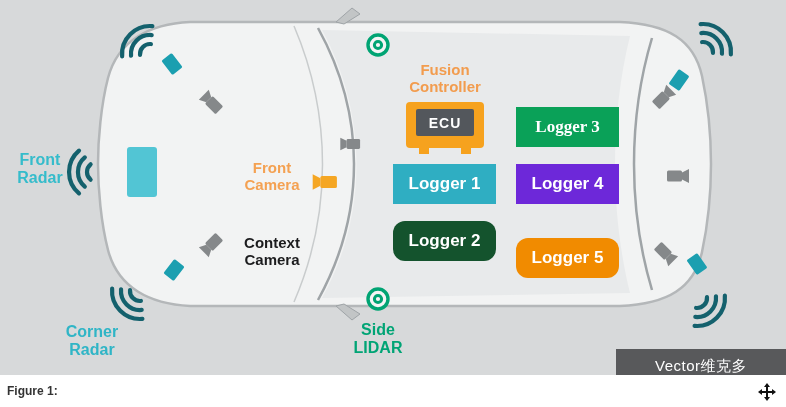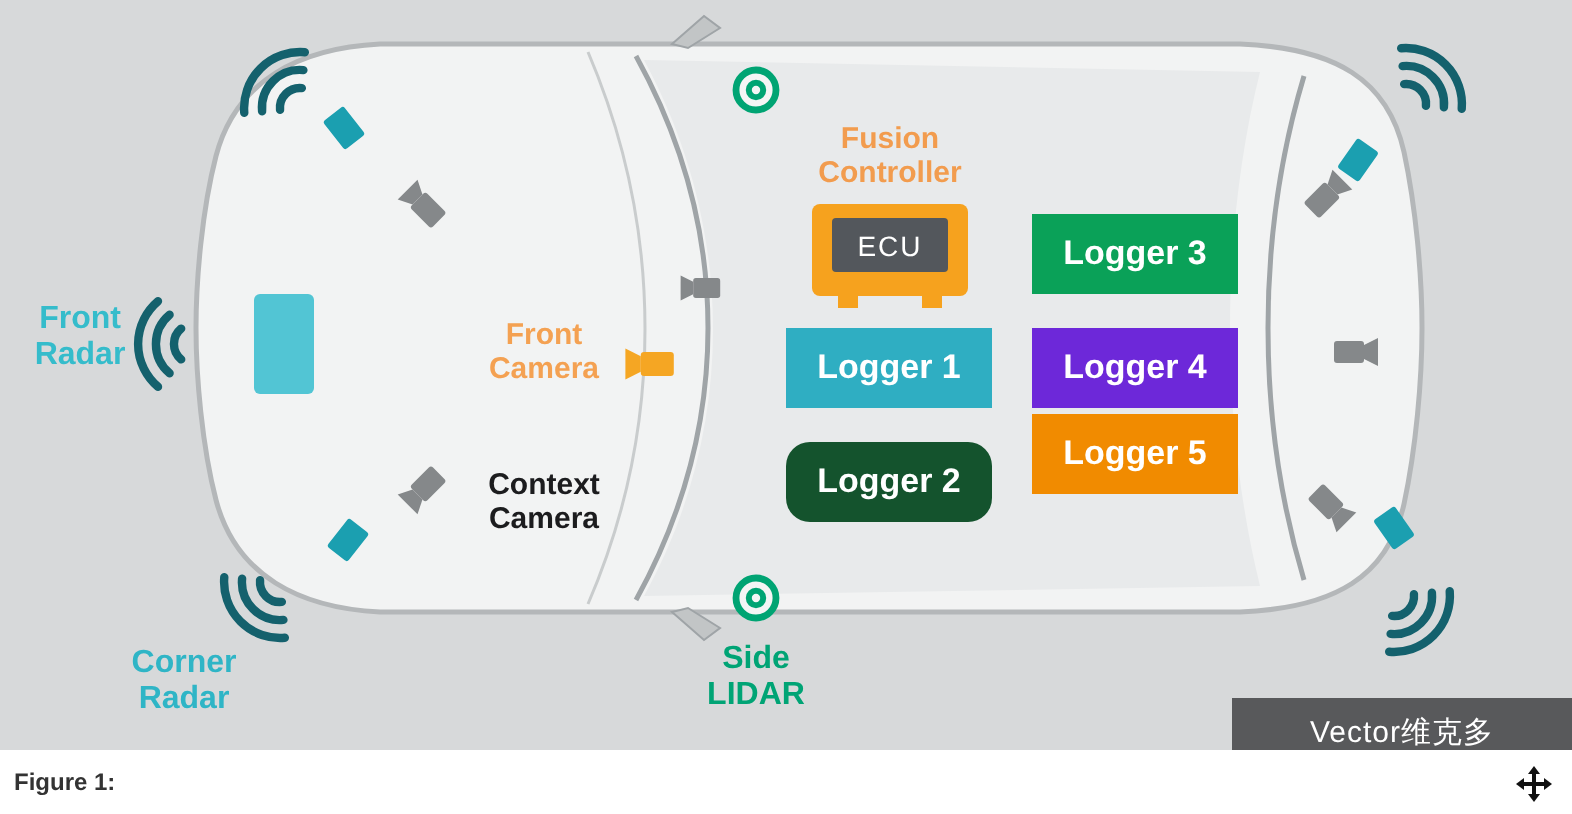--- a/index.html
+++ b/index.html
@@ -14,33 +14,33 @@
     text-align:center;white-space:normal;
   }
   .lbl-front-radar{left:6px;top:151px;width:68px;color:#35BCCB;font-size:16px;}
   .lbl-corner-radar{left:48px;top:323px;width:88px;color:#2FB5C6;font-size:16px;}
   .lbl-front-camera{left:228px;top:159px;width:88px;color:#F4A152;}
   .lbl-context-camera{left:224px;top:234px;width:96px;color:#1c1c1e;}
   .lbl-fusion-controller{left:393px;top:61px;width:104px;color:#F29C4E;}
   .lbl-side-lidar{left:336px;top:321px;width:84px;color:#00A475;font-size:16px;}
   .ecu-box{
     position:absolute;left:416px;top:109px;width:58px;height:27px;
-    background:#53575C;color:#fff;font-weight:400;font-size:14px;
+    background:#53575C;color:#fff;font-weight:700;font-size:14px;
     letter-spacing:1px;display:flex;align-items:center;justify-content:center;
     border-radius:2px;
   }
   .logger{
     position:absolute;width:103px;height:40px;display:flex;align-items:center;
     justify-content:center;color:#fff;font-weight:700;font-size:17px;
   }
   .logger-1{left:393px;top:164px;}
   .logger-2{left:393px;top:221px;}
-  .logger-3{left:516px;top:107px;}
+  .logger-3{left:516px;top:107px;font-family:Liberation Serif, serif;}
   .logger-4{left:516px;top:164px;}
-  .logger-5{left:516px;top:207px;}
+  .logger-5{left:516px;top:238px;border-radius:12px;}
   .caption-bar{
     position:absolute;left:0;top:375px;width:786px;height:32px;background:#ffffff;
     display:flex;align-items:center;padding-left:7px;box-sizing:border-box;
     font-size:12px;color:#333;
   }
   .caption-bar b{margin-right:4px;}
   .watermark{
     position:absolute;right:0;top:349px;width:170px;height:34px;background:#58595B;
     color:#fff;display:flex;align-items:center;justify-content:center;
     font-size:15px;letter-spacing:.5px;

